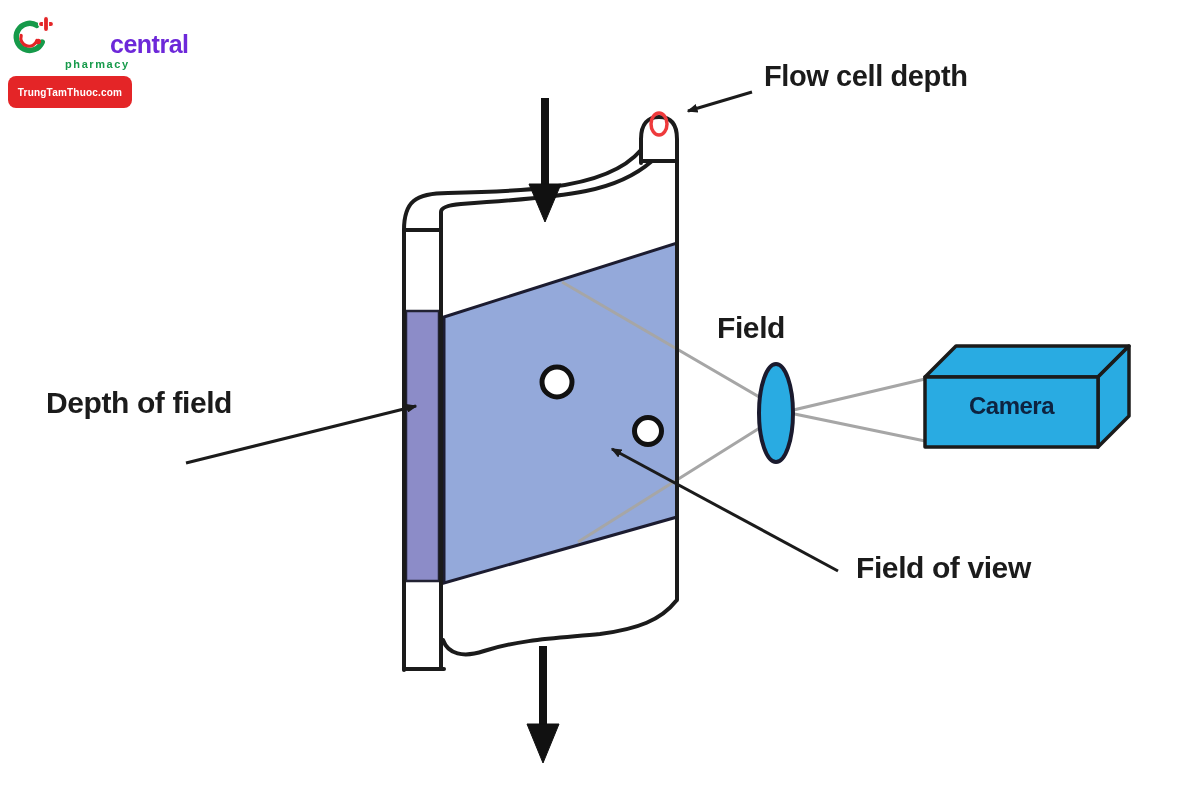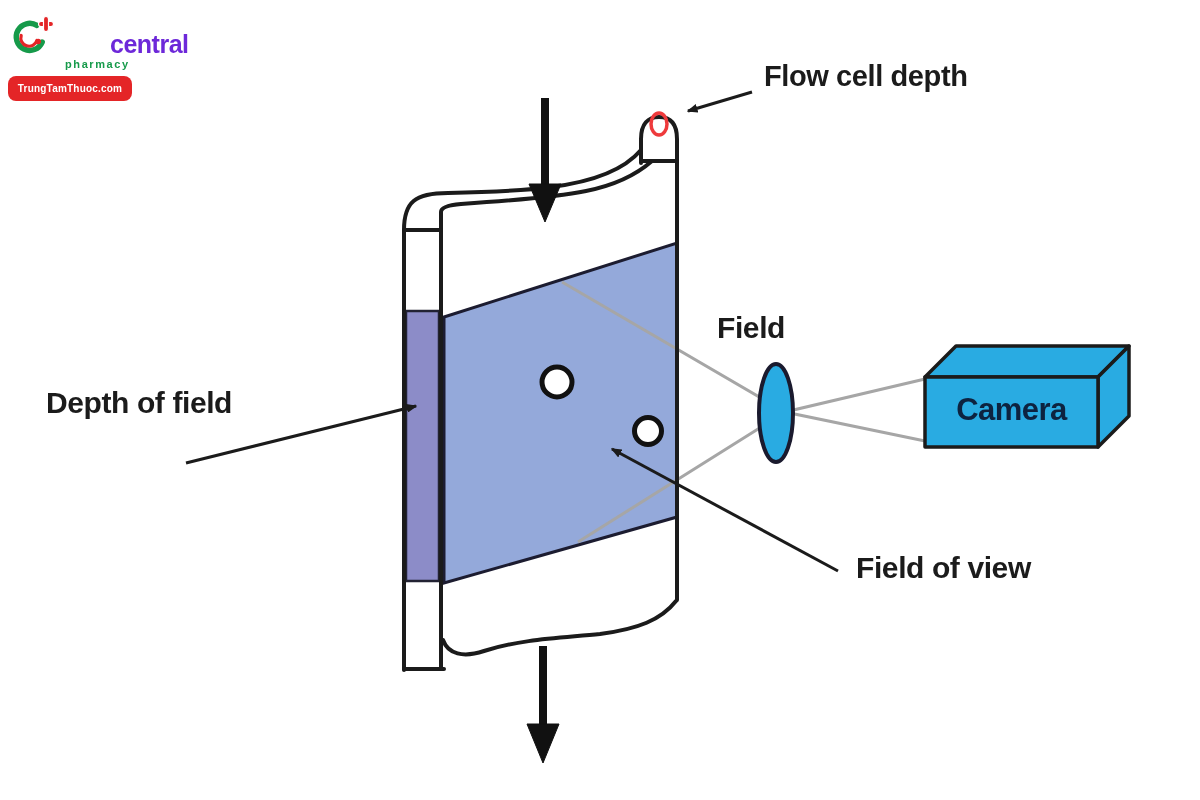--- a/index.html
+++ b/index.html
@@ -10,27 +10,27 @@
   .label{
     position:absolute;color:#1b1b1b;font-weight:700;font-size:30px;
     letter-spacing:-0.4px;white-space:nowrap;line-height:1;
   }
   #diagram-svg{position:absolute;left:0;top:0;}
   
   #logo{position:absolute;left:8px;top:12px;width:150px;height:70px;}
   #logo-brand{position:absolute;left:54px;top:18px;font-size:25px;font-weight:700;letter-spacing:-0.5px;}
   #logo-tagline{position:absolute;left:57px;top:46px;font-size:11px;font-weight:700;letter-spacing:1.6px;}
   #logo-banner{
-    position:absolute;left:0px;top:64px;width:124px;height:25px;border-radius:8px;
+    position:absolute;left:0px;top:64px;width:124px;height:32px;border-radius:8px;
     display:flex;align-items:center;justify-content:center;
     color:#ffffff;font-size:10px;font-weight:700;letter-spacing:0.2px;
   }
   #camera-label{
     position:absolute;left:925px;top:394px;width:173px;text-align:center;
-    font-size:31px;font-weight:700;color:#0d2340;letter-spacing:-0.5px;line-height:1;
+    font-size:24px;font-weight:700;color:#0d2340;letter-spacing:-0.5px;line-height:1;
   }
 </style>
 </head>
 <body>
 
 <div id="stage">
 
   <svg id="diagram-svg" width="1200" height="800" viewBox="0 0 1200 800">
     <defs>
       <marker id="ah" markerWidth="11" markerHeight="9" refX="9.5" refY="4.5" orient="auto" markerUnits="userSpaceOnUse">

